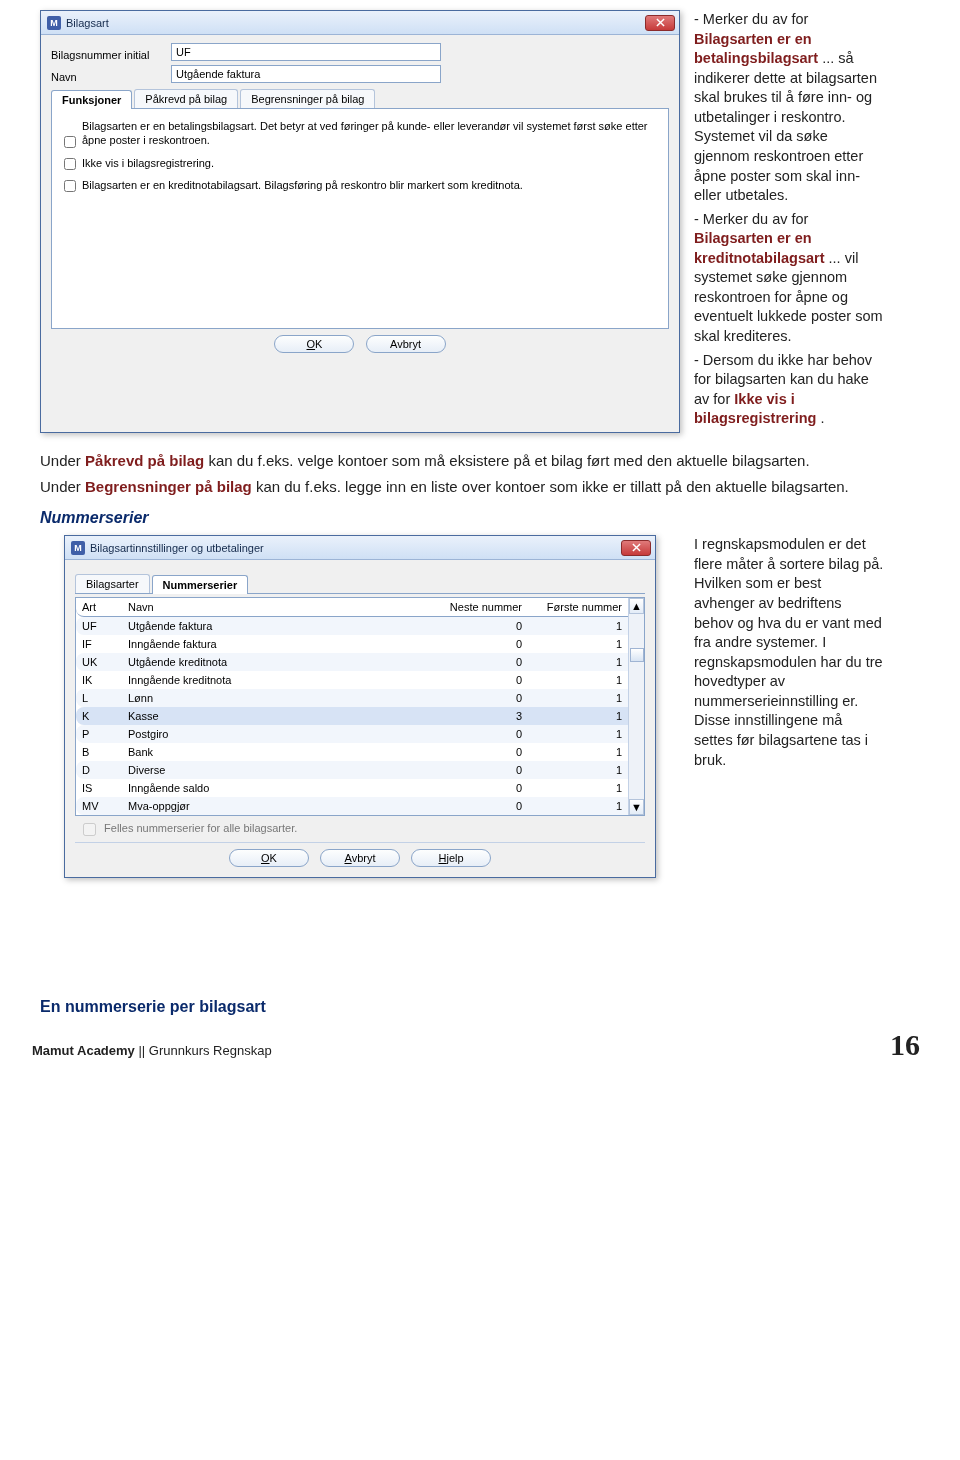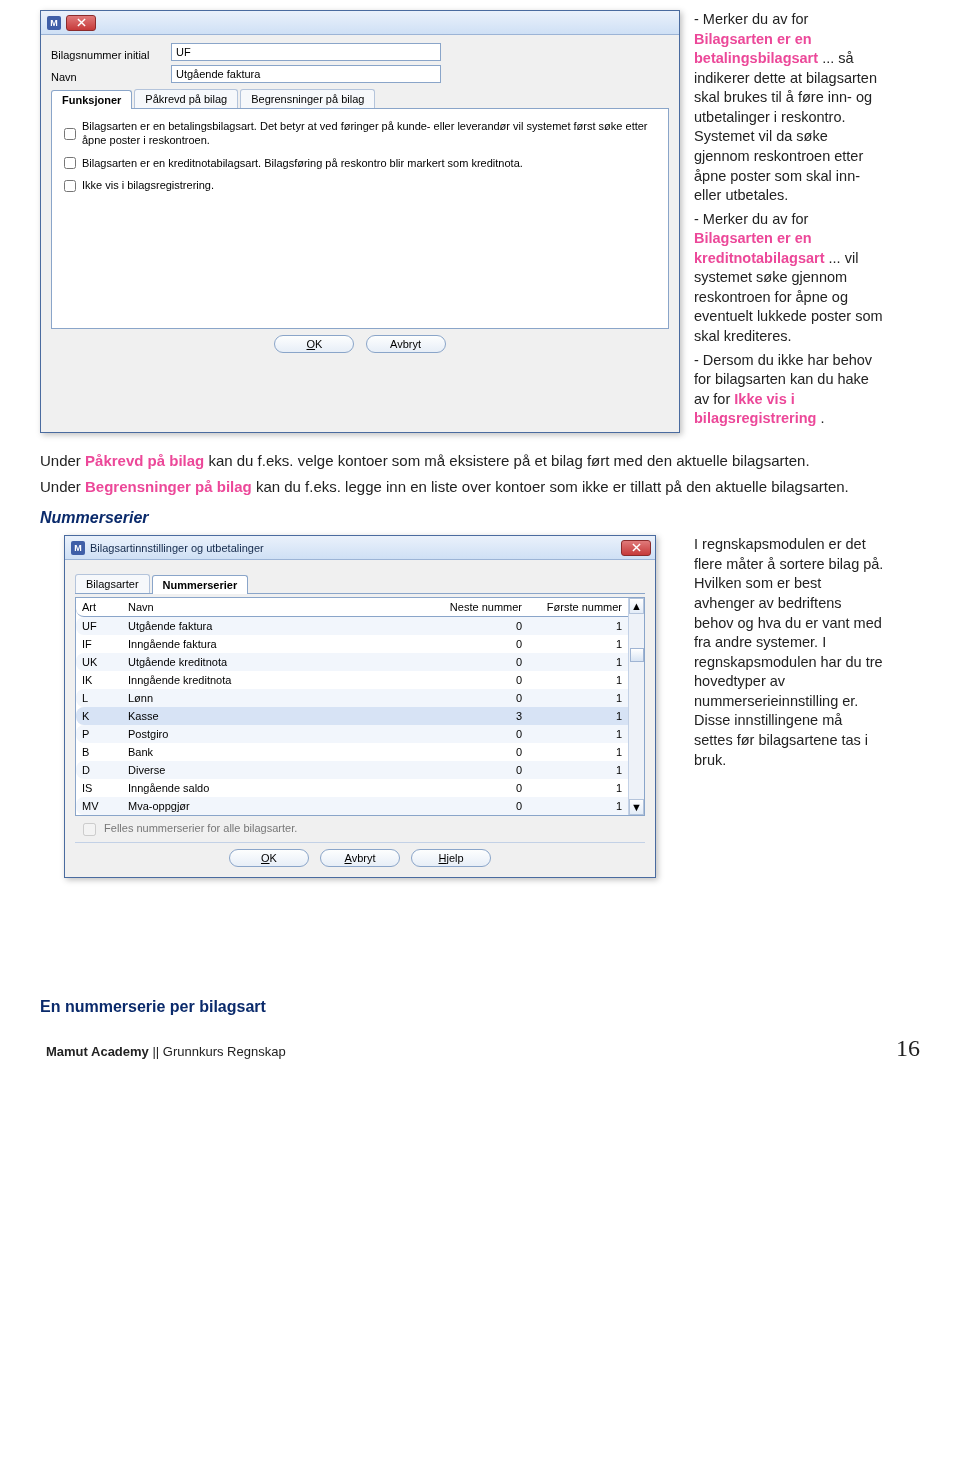--- a/index.html
+++ b/index.html
@@ -8,21 +8,21 @@
     font-size: 14px;
     color: #222;
     background: #fff;
     width: 960px;
     padding: 10px 40px 20px 40px;
     position: relative;
   }
   .row { display: flex; gap: 14px; margin-bottom: 18px; }
   .right-col { flex: 0 0 190px; font-size: 14.5px; line-height: 1.35; }
   .right-col p { margin-bottom: 4px; }
-  .bold-blue { font-weight: bold; color: #ec4899; text-align: center; }
+  .bold-blue { font-weight: bold; color: #7f1d1d; text-align: center; }
   .body-text { font-size: 15px; line-height: 1.35; margin-bottom: 6px; }
   .section-title { color: #0a2a6b; font-weight: bold; font-style: italic; font-size: 16px; margin: 12px 0 8px 0; }
 
   
   .dialog {
     border: 1px solid #4a6b9f;
     background: #f0f0f0;
     font-family: Tahoma, Arial, sans-serif;
     font-size: 11px;
     color: #000;
@@ -85,21 +85,21 @@
     position: relative;
     top: 1px;
     font-weight: bold;
   }
   .tabpane {
     border: 1px solid #8aa5c9; border-top: none;
     background: #fff;
     min-height: 220px;
     padding: 10px 12px 40px 12px;
   }
-  .checkrow { display: flex; align-items: center; margin-bottom: 8px; }
+  .checkrow { display: flex; align-items: flex-end; margin-bottom: 8px; }
   .checkrow input[type=checkbox] {
     margin-top: 1px; margin-right: 6px;
     width: 12px; height: 12px;
   }
   .checkrow .cl { font-size: 11px; line-height: 1.3; }
   .btnrow { text-align: center; margin-top: 6px; }
   .winbtn {
     display: inline-block;
     min-width: 80px;
     padding: 2px 10px;
@@ -142,40 +142,41 @@
   .scroll .thumb{ position:absolute; top:50px; width:14px; left:1px; height:14px;
     background:linear-gradient(#fff,#d8e4f3); border:1px solid #9fb4d3;}
   .bottom-check { padding: 6px 8px 2px 8px; font-size: 11px; color: #777; }
   .bottom-hr { border: none; border-top: 1px solid #c3d1e6; margin: 4px 0; }
 
   .sub-heading { color: #0a2a6b; font-weight: bold; font-size: 16px; margin-top: 120px; margin-bottom: 40px; }
 
   .footer {
     position: absolute;
     bottom: 14px;
-    left: 46px; right: 40px;
+    left: 32px; right: 40px;
     display: flex;
     justify-content: space-between;
     align-items: baseline;
     font-size: 13px;
   }
   .footer .brand { font-weight: bold; }
   .page-num {
     font-family: 'Brush Script MT', cursive;
-    font-size: 24px;
-    font-weight: normal;
+    font-size: 30px;
+    font-weight: bold;
   }
 </style>
 </head>
 <body>
 
 <div class="row">
   <div class="dialog">
     <div class="titlebar">
       <span class="icon-m">M</span>
+      <span class="title">Bilagsart</span>
       <span class="close-btn">
         <svg viewBox="0 0 10 10">
             <path d="M1 1 L9 9 M9 1 L1 9" stroke="#fff" stroke-width="1.6"></path>
           </svg>
       </span>
     </div>
     <div class="dialog-body">
       <div class="formrow">
         <label>Bilagsnummer initial</label>
         <input type="text" value="UF" style="">
@@ -189,25 +190,25 @@
         <div class="tab">Påkrevd på bilag</div>
         <div class="tab">Begrensninger på bilag</div>
       </div>
       <div class="tabpane">
         <div class="checkrow">
           <input type="checkbox" style="">
           <span class="cl">Bilagsarten er en betalingsbilagsart. Det betyr at ved føringer på kunde- eller leverandør vil systemet først søke etter åpne poster i reskontroen.</span>
         </div>
         <div class="checkrow">
           <input type="checkbox" style="">
-          <span class="cl">Bilagsarten er en kreditnotabilagsart. Bilagsføring på reskontro blir markert som kreditnota.</span>
+          <span class="cl">Ikke vis i bilagsregistrering.</span>
         </div>
         <div class="checkrow">
           <input type="checkbox" style="">
-          <span class="cl">Ikke vis i bilagsregistrering.</span>
+          <span class="cl">Bilagsarten er en kreditnotabilagsart. Bilagsføring på reskontro blir markert som kreditnota.</span>
         </div>
       </div>
       <div class="btnrow">
         <span class="winbtn"><u>O</u>K</span>
         <span class="winbtn"><span>Avbryt</span></span>
       </div>
     </div>
   </div>
 
   <div class="right-col">

